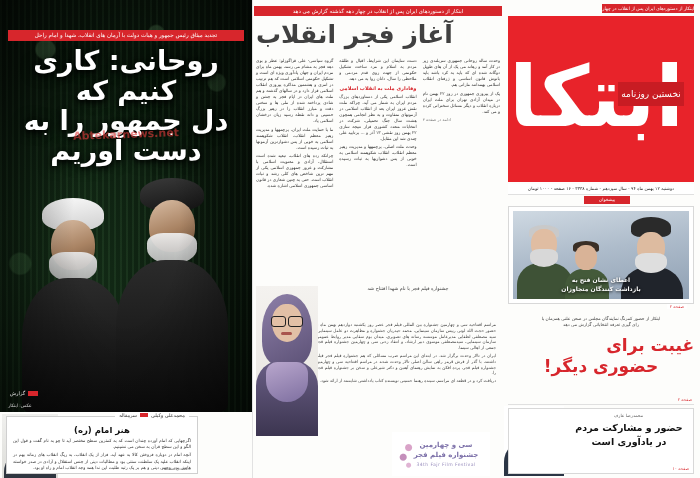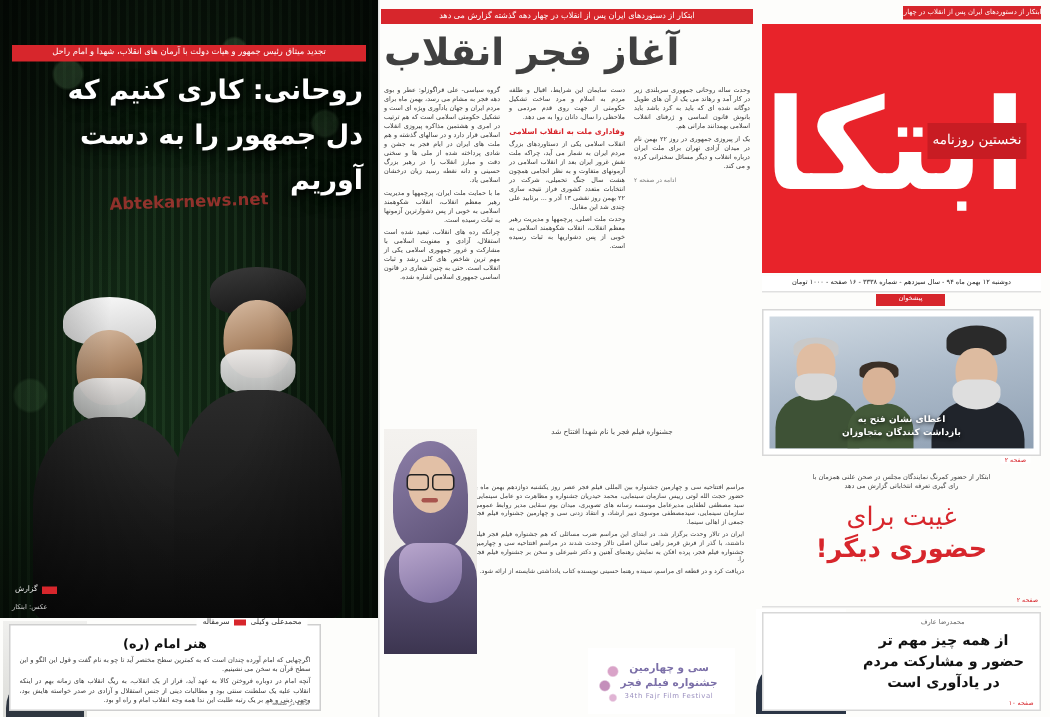--- a/index.html
+++ b/index.html
@@ -75,43 +75,43 @@
 
   .hl-ribbon{
     position:absolute;right:8px;top:30px;left:8px;
     background:#d7262c;color:#fff;
     font-size:5.6px;line-height:9px;
     text-align:center;padding:1px 3px;
     letter-spacing:.1px;white-space:nowrap;overflow:hidden;
   }
   .photo-headline{
     position:absolute;right:10px;left:10px;top:46px;
-    color:#ffffff;
+    color:#ffffff;text-align:center;
     font-weight:bold;
-    font-size:18px;line-height:30px;
+    font-size:27px;line-height:30px;
     text-shadow:0 2px 5px rgba(0,0,0,.9),0 0 14px rgba(0,0,0,.8);
   }
   .photo-headline .ln{display:block;}
   .wm{
     position:absolute;left:50%;top:128px;transform:translateX(-50%) rotate(-2deg);
     color:rgba(225,60,60,.62);font-size:11px;font-weight:bold;white-space:nowrap;
   }
   .photo-tag{
     position:absolute;left:10px;bottom:16px;
     display:flex;align-items:center;gap:3px;
     font-size:5px;color:#e9e9e9;
   }
   .photo-tag .chip{display:inline-block;width:10px;height:5px;background:#d7262c;}
   .photo-credit{
     position:absolute;left:8px;bottom:4px;font-size:4.5px;color:#cfcfcf;
   }
 
   
   .editorial{
-    position:absolute;left:6px;top:416px;width:208px;height:58px;
+    position:absolute;left:6px;top:416px;width:192px;height:58px;
     border:1px solid #cfcfcf;background:#fff;box-sizing:border-box;
     padding:4px 6px 3px 6px;
   }
   .ed-top{
     position:absolute;right:8px;top:-5px;background:#fff;padding:0 4px;
     display:flex;align-items:center;gap:3px;font-size:5px;color:#333;
   }
   .ed-top .sq{width:8px;height:4px;background:#d7262c;display:inline-block;}
   .ed-title{
     text-align:center;font-size:8.5px;font-weight:bold;color:#111;
@@ -283,21 +283,21 @@
 
   
   .rstory{
     position:absolute;right:6px;left:6px;top:312px;height:92px;
     border-bottom:1px solid #e0e0e0;
   }
   .rstory .k{
     font-size:4.4px;line-height:6.4px;color:#444;text-align:center;padding:4px 4px 0 4px;
   }
   .rstory .h1{
-    text-align:center;font-size:17px;font-weight:normal;color:#d7262c;margin-top:6px;line-height:21px;
+    text-align:right;font-size:17px;font-weight:bold;color:#d7262c;margin-top:6px;line-height:21px;
   }
   .rstory .h2{
     text-align:center;font-size:17px;font-weight:bold;color:#d7262c;line-height:21px;
   }
   .rstory .pg{position:absolute;right:2px;bottom:2px;font-size:4.2px;color:#d7262c;}
 
   
   .rstory3{
     position:absolute;right:6px;left:6px;top:408px;height:66px;
     border:1px solid #d8d8d8;box-sizing:border-box;background:#fff;
@@ -493,21 +493,20 @@
       <div class="sh"></div>
       <div class="tie"></div>
       <div class="hr"></div>
       <div class="hd"></div>
       <div class="gl"></div>
     </div>
 
     <div class="rstory3">
       <div class="name">محمدرضا عارف</div>
       <div class="h">
-        <div>از همه چیز مهم تر</div>
         <div>حضور و مشارکت مردم</div>
         <div>در یادآوری است</div>
       </div>
       <div class="pg">صفحه ۱۰</div>
     </div>
   </div>
 
 </div>
 
 </body></html>

